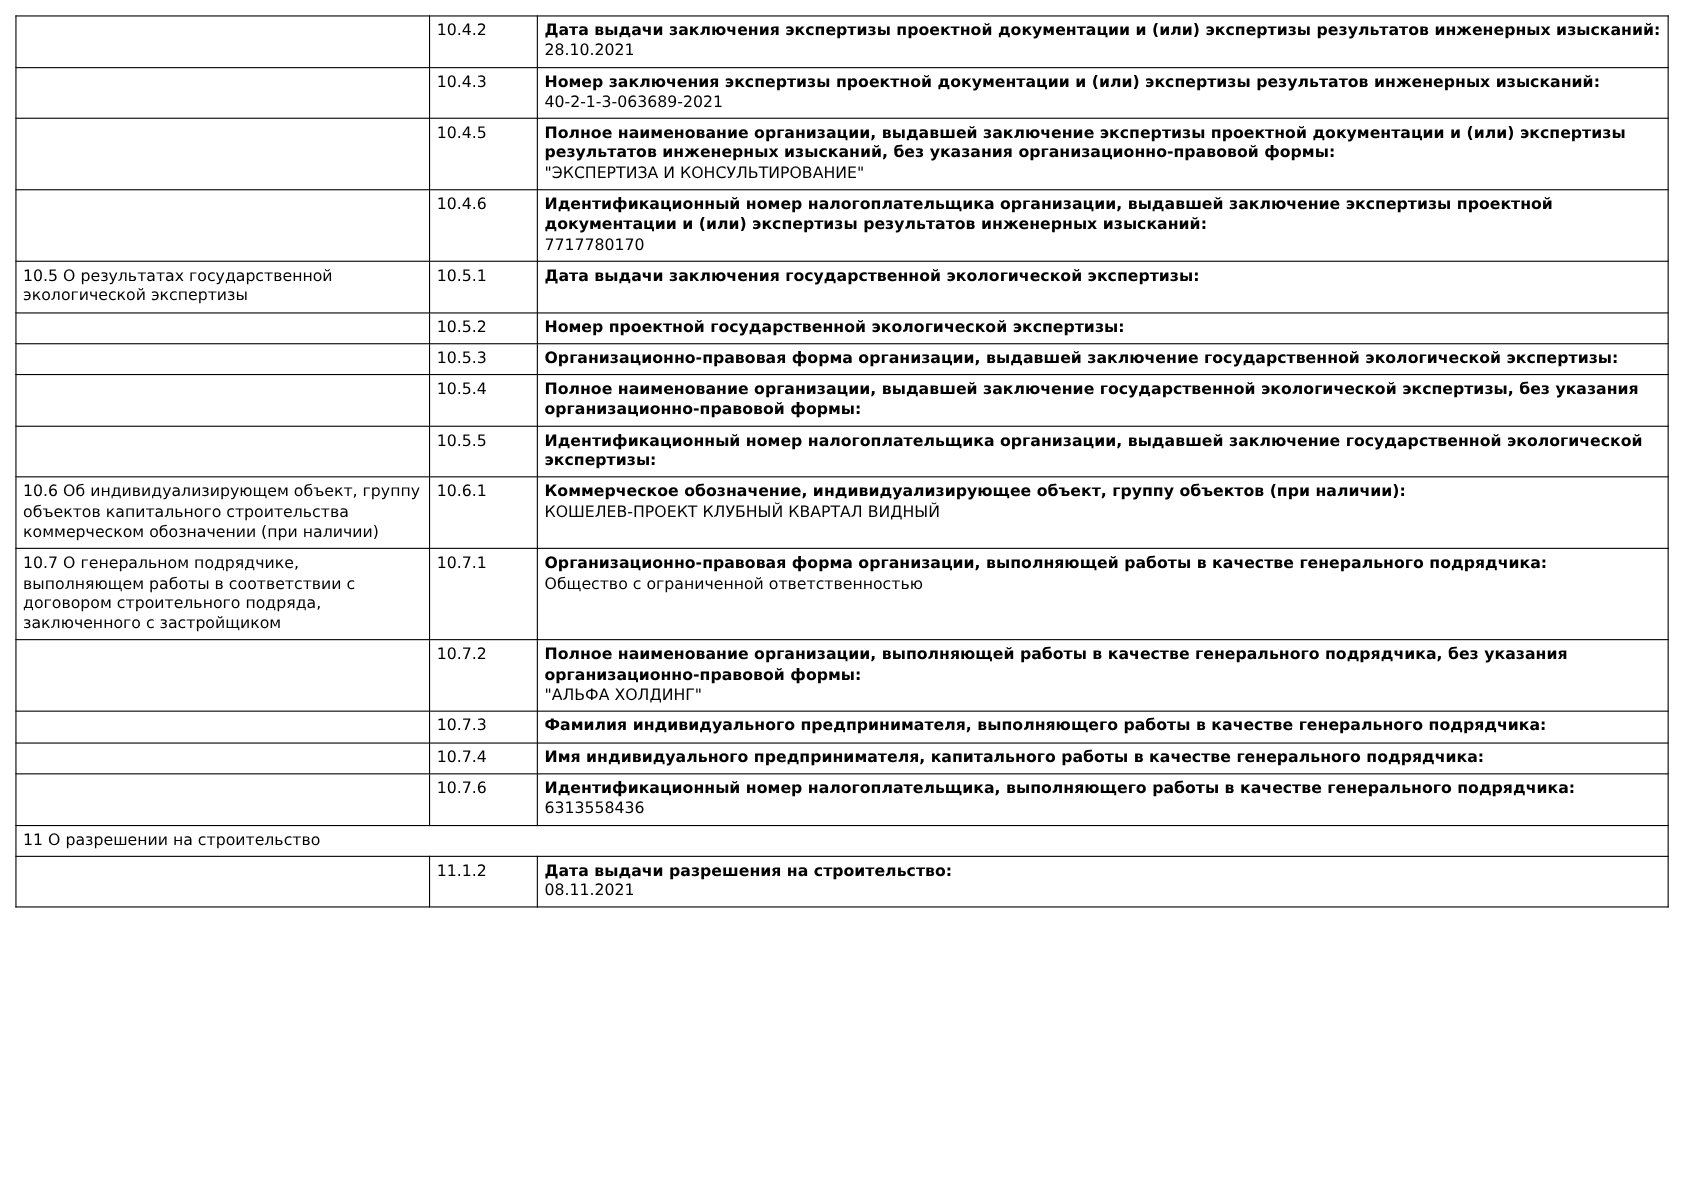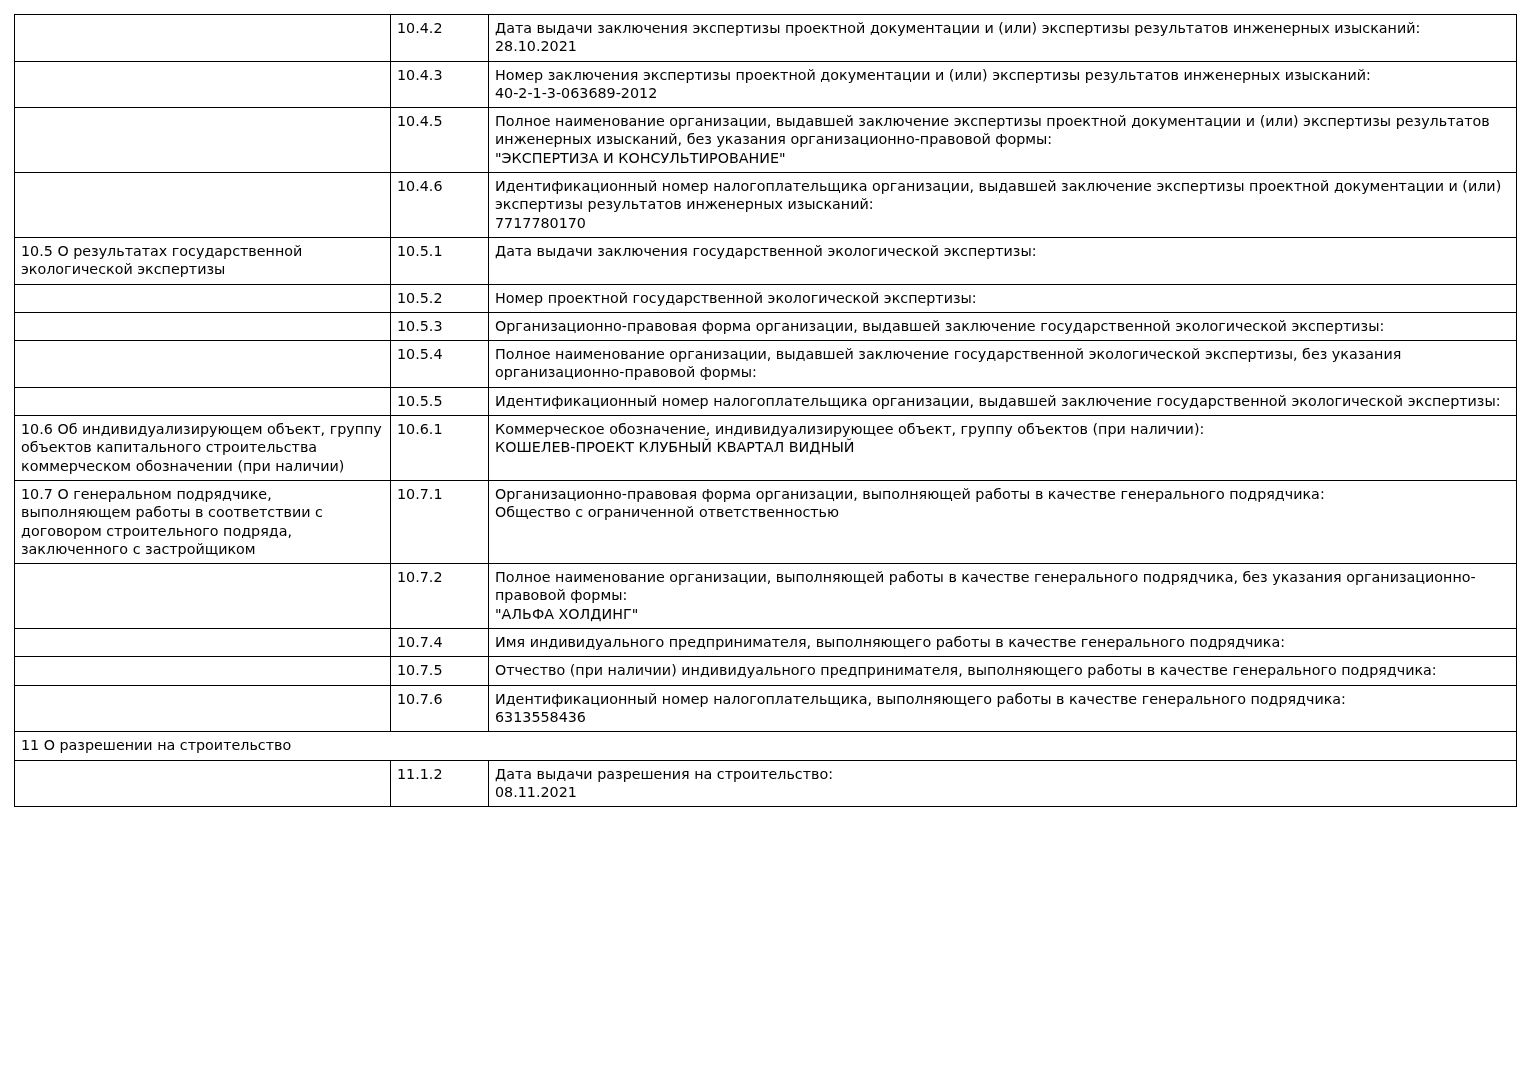--- a/index.html
+++ b/index.html
@@ -42,21 +42,21 @@
     vertical-align: top;
   }
   td.full {
     vertical-align: middle;
     margin-left: 46px;
   }
   .val {
     font-weight: normal;
   }
   .lbl {
-    font-weight: normal;
+    font-weight: bold;
   }
 </style>
 </head>
 <body>
 
 <div class="page">
   <table class="doc">
     <colgroup>
       <col class="c1">
       <col class="c2">
@@ -71,21 +71,21 @@
           <div class="lbl">Дата выдачи заключения экспертизы проектной документации и (или) экспертизы результатов инженерных изысканий:</div>
           <div class="val">28.10.2021</div>
         </td>
       </tr>
 
       <tr>
         <td class="leftcat"></td>
         <td class="code">10.4.3</td>
         <td>
           <div class="lbl">Номер заключения экспертизы проектной документации и (или) экспертизы результатов инженерных изысканий:</div>
-          <div class="val">40-2-1-3-063689-2012</div>
+          <div class="val">40-2-1-3-063689-2021</div>
         </td>
       </tr>
 
 
       <tr>
         <td class="leftcat"></td>
         <td class="code">10.4.5</td>
         <td>
           <div class="lbl">Полное наименование организации, выдавшей заключение экспертизы проектной документации и (или) экспертизы результатов инженерных изысканий, без указания организационно-правовой формы:</div>
           <div class="val">"ЭКСПЕРТИЗА И КОНСУЛЬТИРОВАНИЕ"</div>
@@ -161,36 +161,36 @@
 
       <tr>
         <td class="leftcat"></td>
         <td class="code">10.7.2</td>
         <td>
           <div class="lbl">Полное наименование организации, выполняющей работы в качестве генерального подрядчика, без указания организационно-правовой формы:</div>
           <div class="val">"АЛЬФА ХОЛДИНГ"</div>
         </td>
       </tr>
 
+      <tr>
+        <td class="leftcat"></td>
+        <td class="code">10.7.3</td>
+        <td>
+          <div class="lbl">Фамилия индивидуального предпринимателя, выполняющего работы в качестве генерального подрядчика:</div>
+        </td>
+      </tr>
 
       <tr>
         <td class="leftcat"></td>
         <td class="code">10.7.4</td>
         <td>
-          <div class="lbl">Имя индивидуального предпринимателя, выполняющего работы в качестве генерального подрядчика:</div>
-        </td>
-      </tr>
-
-      <tr>
-        <td class="leftcat"></td>
-        <td class="code">10.7.5</td>
-        <td>
-          <div class="lbl">Отчество (при наличии) индивидуального предпринимателя, выполняющего работы в качестве генерального подрядчика:</div>
-        </td>
-      </tr>
+          <div class="lbl">Имя индивидуального предпринимателя, капитального работы в качестве генерального подрядчика:</div>
+        </td>
+      </tr>
+
 
       <tr>
         <td class="leftcat"></td>
         <td class="code">10.7.6</td>
         <td>
           <div class="lbl">Идентификационный номер налогоплательщика, выполняющего работы в качестве генерального подрядчика:</div>
           <div class="val">6313558436</div>
         </td>
       </tr>
 

